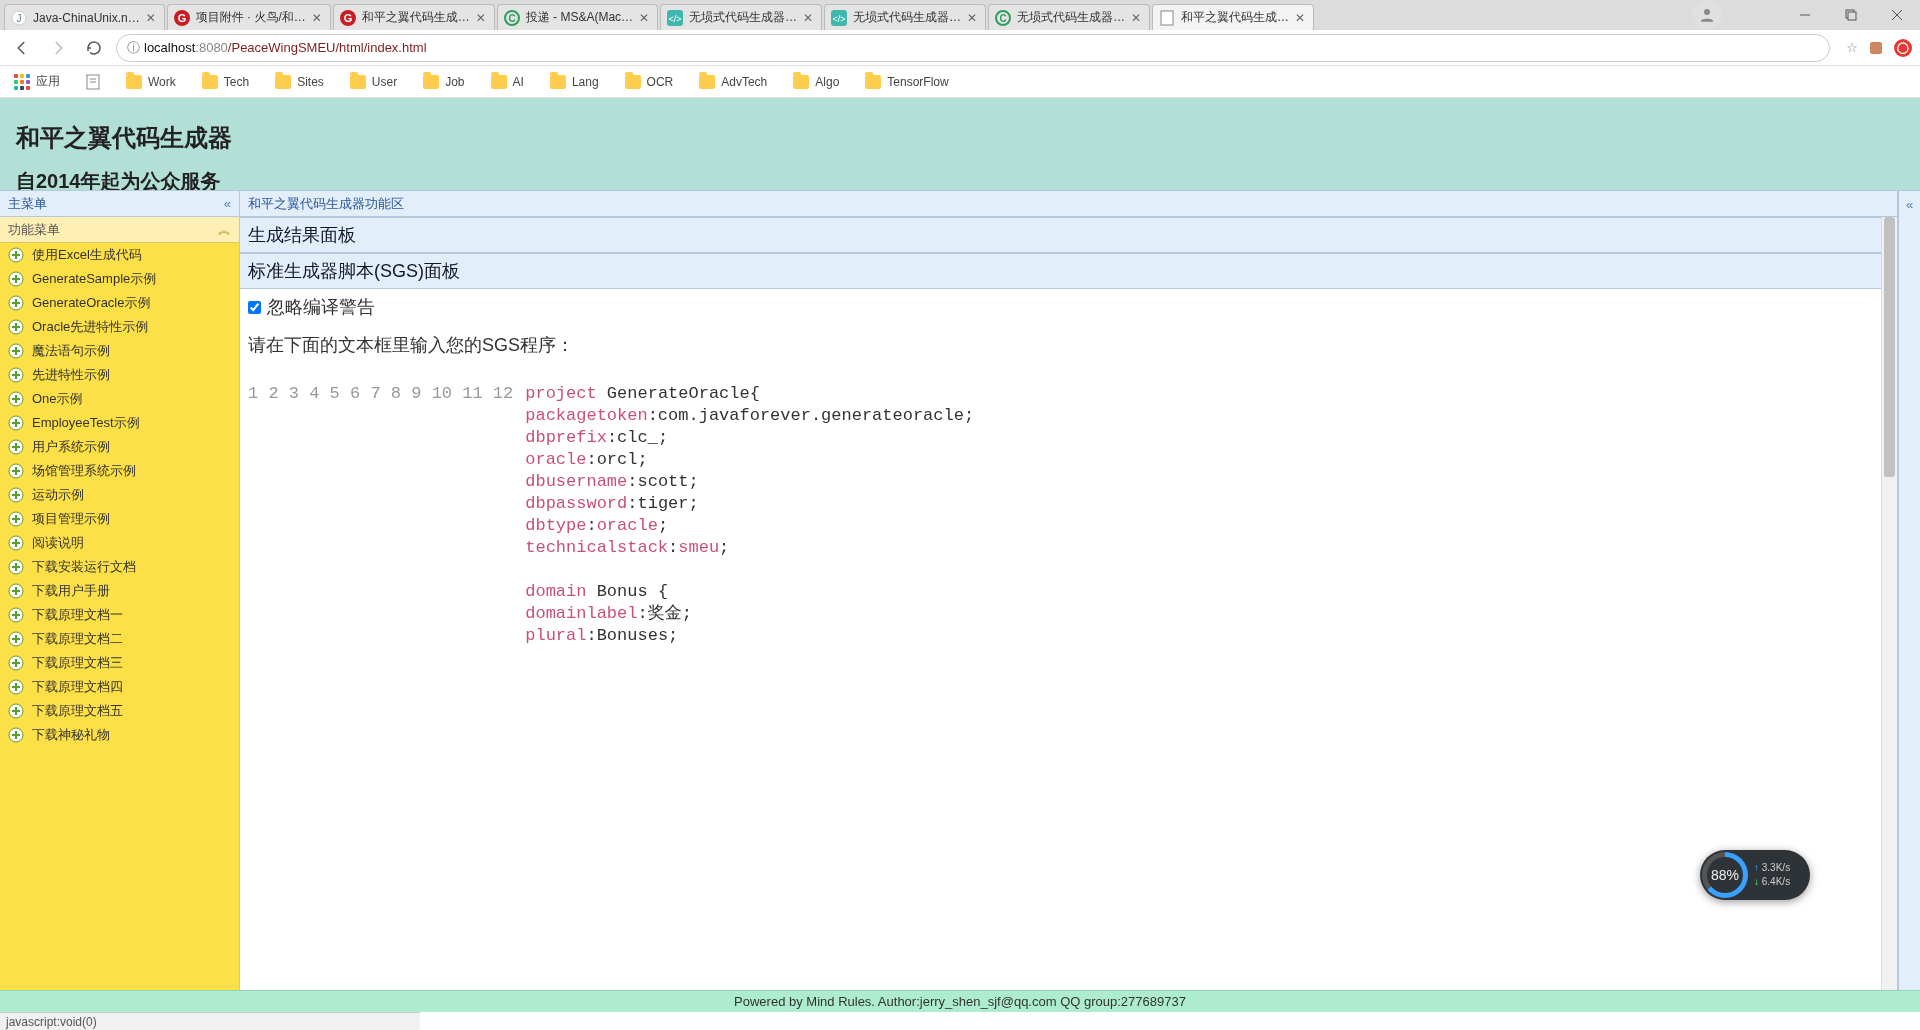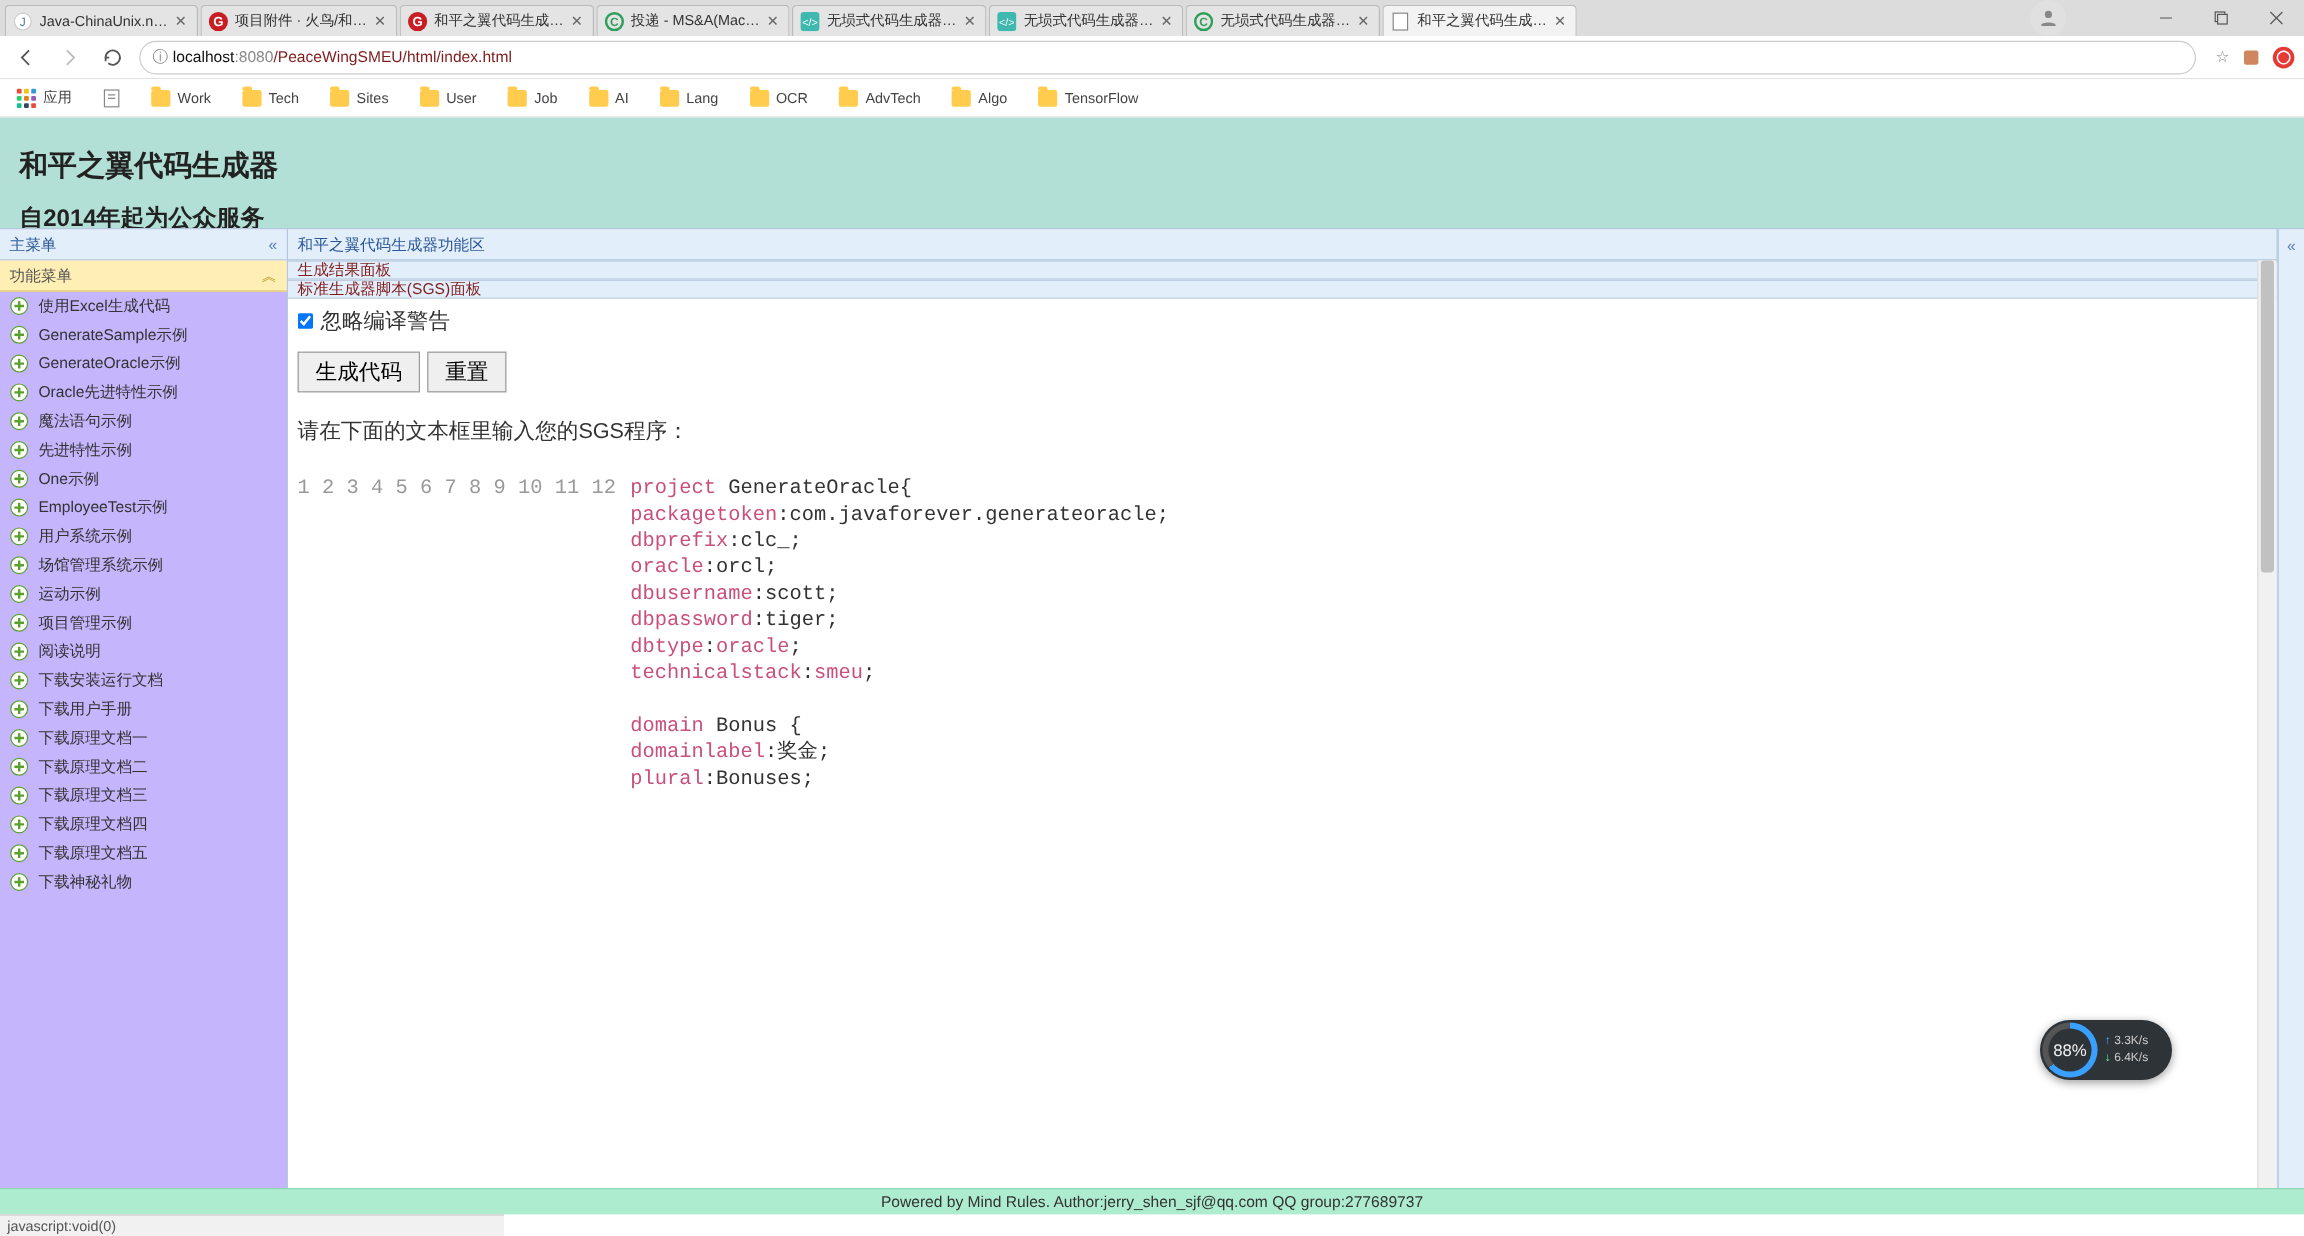--- a/index.html
+++ b/index.html
@@ -37,31 +37,31 @@
   .bm-apps { width:16px; height:16px; display:grid; grid-template-columns:repeat(3,4px); grid-template-rows:repeat(3,4px); gap:2px;}
   .bm-apps span{width:4px;height:4px;border-radius:1px;}
 
   
   .page-header { background: #b3e0d6; padding: 24px 16px; }
   .page-header h1 { font-size: 24px; font-weight: bold; color: #222; }
   .page-header h2 { font-size: 20px; font-weight: bold; color: #222; margin-top: 14px; }
 
   
   .main-wrap { position: absolute; top: 190px; left: 0; right: 0; bottom: 34px; display: flex; border-top: 1px solid #b6c8dd; }
-  .sidebar { width: 240px; background: #c4b5fd; border-right: 1px solid #b6c8dd; display: flex; flex-direction: column; text-align: right; }
+  .sidebar { width: 240px; background: #fde047; border-right: 1px solid #b6c8dd; display: flex; flex-direction: column; text-align: right; }
   .panel-title { background: #e3eefb; border-bottom: 1px solid #b6c8dd; height: 26px; display: flex; align-items: center; padding: 0 8px; font-size: 13px; color: #2b5797; justify-content: space-between; }
   .panel-title .collapse-icn { color: #5a7fb4; }
   .menu-header { background: #ffefb5; height: 26px; display: flex; align-items: center; padding: 0 8px; font-size: 13px; color: #555; border-bottom: 1px solid #e0c869; justify-content: space-between; }
   .menu-list { flex: 1; overflow:auto; }
   .menu-item { display:flex; align-items:center; height: 24px; padding: 0 8px; gap: 8px; font-size: 13px; color: #333; cursor: pointer; }
   .menu-icon { width:16px; height:16px; flex:none; }
 
   .center { flex:1; display:flex; flex-direction:column; border-right:1px solid #b6c8dd; position:relative; }
   .center-title { background:#e3eefb; border-bottom:1px solid #b6c8dd; height:26px; display:flex; align-items:center; padding:0 8px; color:#2b5797; }
-  .sub-panel-title { background:#e3eefb; border-top:1px solid #b6c8dd; border-bottom:1px solid #b6c8dd; height:16px; display:flex; align-items:center; padding:0 8px; font-size:13px; color:#7f1d1d; }
+  .sub-panel-title { background:#e3eefb; border-top:1px solid #b6c8dd; border-bottom:1px solid #b6c8dd; height:36px; display:flex; align-items:center; padding:0 8px; font-size:18px; color:#0f172a; }
   .result-area { flex:none; height:96px; padding:6px 8px; background:#fff; border-bottom:0; overflow:auto; font-size:16px; }
   .sgs-area { flex:1; display:flex; flex-direction:column; background:#fff; overflow:hidden; position:relative; }
   .sgs-controls { padding:6px 8px; }
   .chk-row { display:flex; align-items:center; gap:6px; font-size:18px; margin-bottom:14px;}
   .btn-row { display:flex; gap:6px; margin-bottom:20px;}
   .btn { background:#efefef; border:1px solid #9a9a9a; padding:4px 14px; font-size:18px; cursor:pointer; }
   .prompt { font-size:18px; margin-bottom:20px; }
   .code-wrap { flex:1; overflow:auto; padding:0 8px 8px 8px; position:relative;}
   .code-inner { display:flex; font-family: Consolas, "Courier New", monospace; font-size:17px; line-height:22px; }
   .gutter { text-align:right; color:#999; padding-right:12px; user-select:none; }
@@ -543,24 +543,20 @@
 
     <div class="sub-panel-title">生成结果面板</div>
 
     <div class="sub-panel-title">标准生成器脚本(SGS)面板</div>
     <div class="sgs-area">
       <div class="sgs-controls">
         <label class="chk-row">
           <input type="checkbox" checked="" style="">
           <span>忽略编译警告</span>
         </label>
-        <div class="btn-row">
-          <button class="btn">生成代码</button>
-          <button class="btn">重置</button>
-        </div>
         <div class="prompt">请在下面的文本框里输入您的SGS程序：</div>
       </div>
       <div class="code-wrap">
         <div class="code-inner">
           <div class="gutter" id="gutter">1
 2
 3
 4
 5
 6

